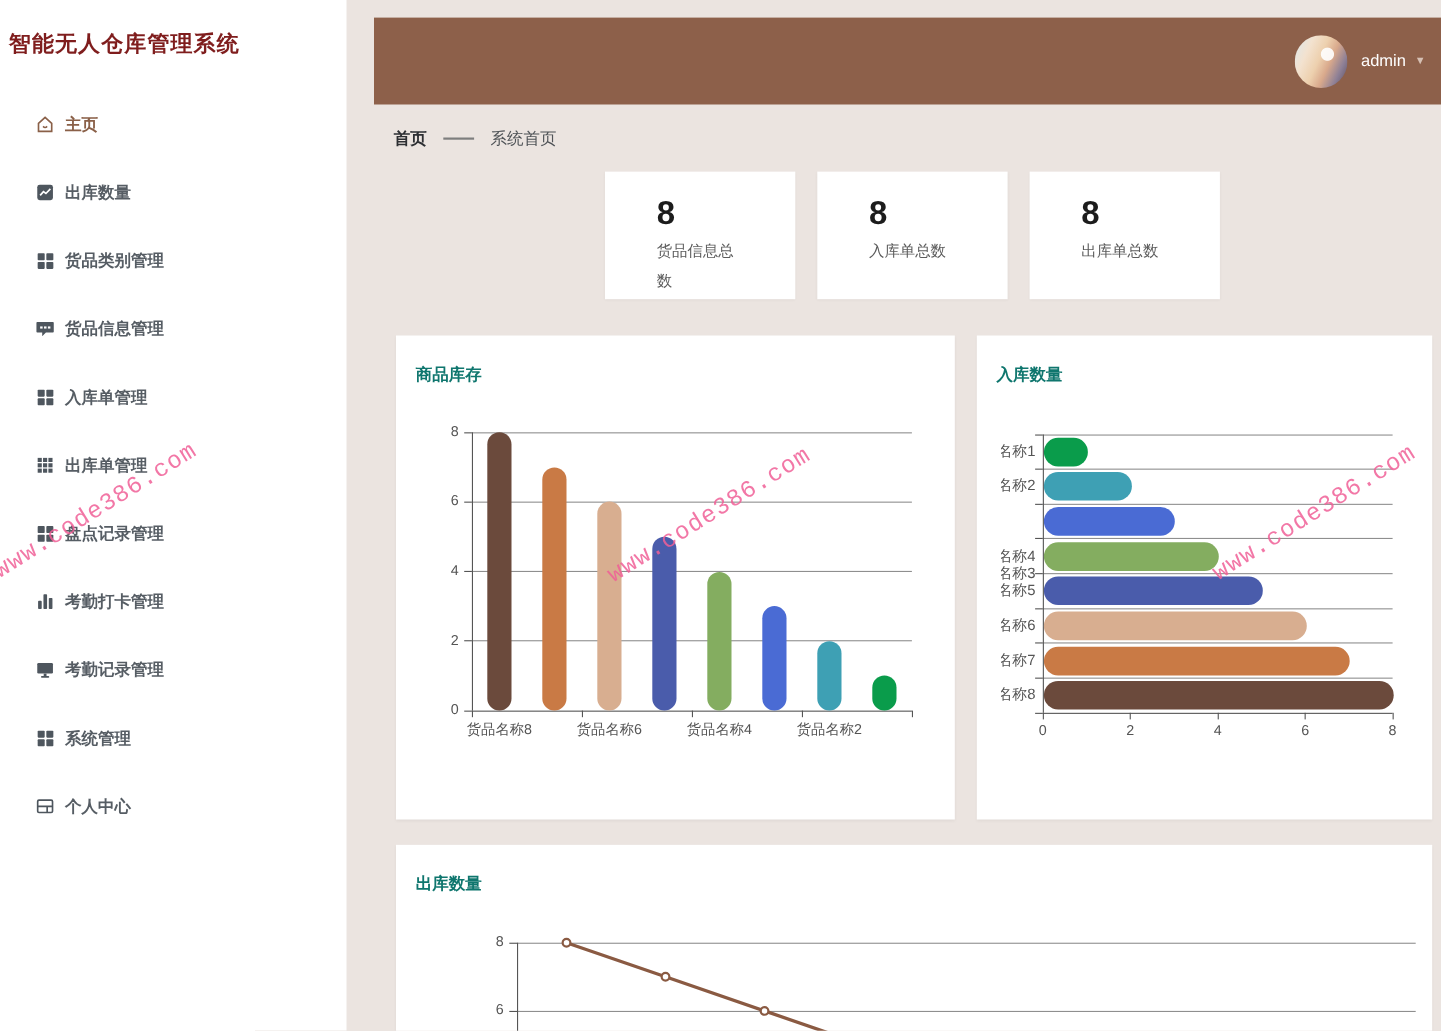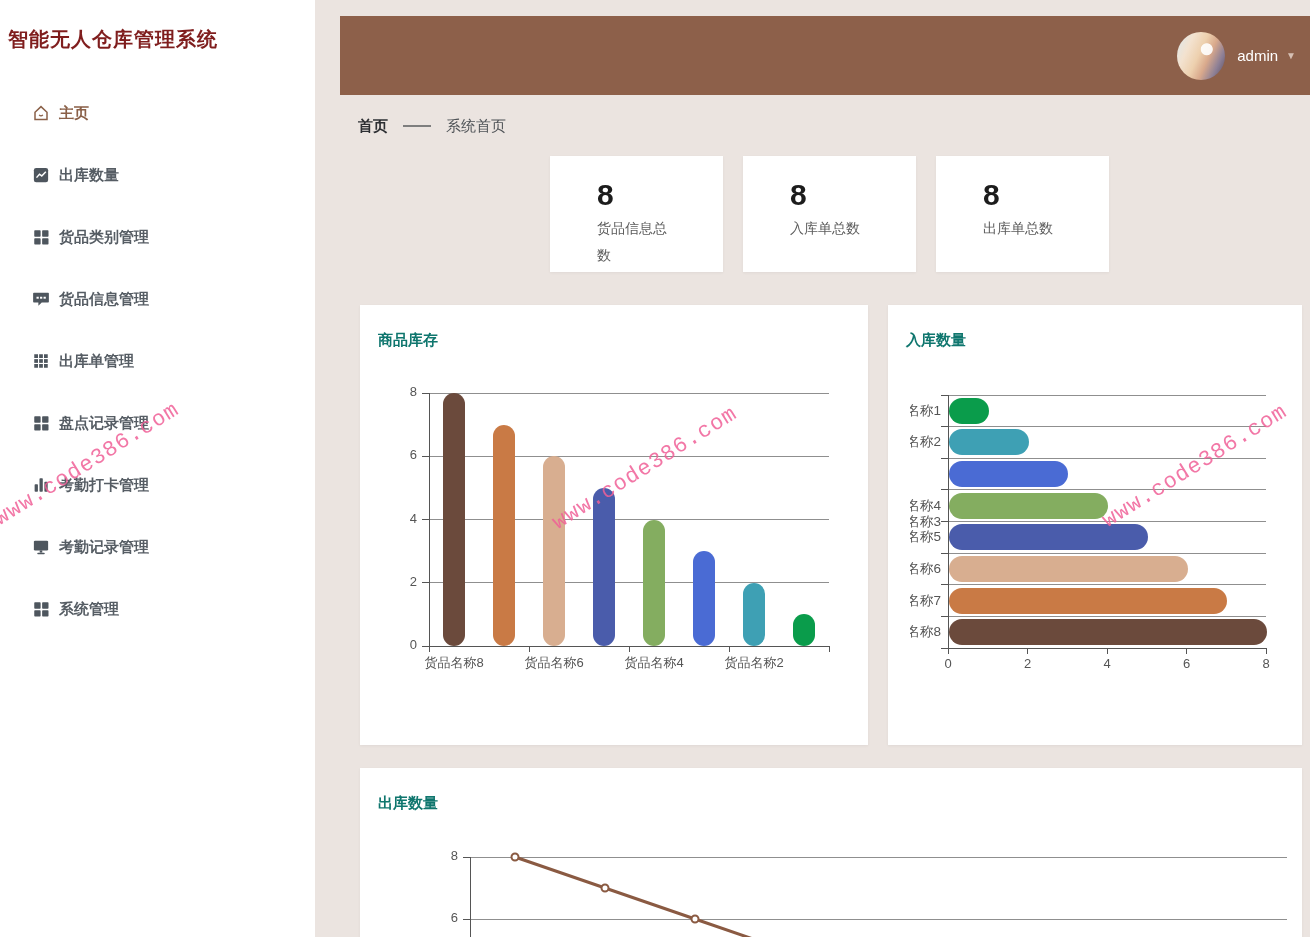--- a/index.html
+++ b/index.html
@@ -98,20 +98,31 @@
             <rect x="6" y="9" width="3" height="2.6" fill="#fff"></rect>
             <rect x="10.7" y="9" width="3" height="2.6" fill="#fff"></rect>
             <rect x="15.4" y="9" width="3" height="2.6" fill="#fff"></rect>
           </svg>
         </span>
         <span class="mlabel">货品信息管理</span>
       </div>
       <div class="menu-item">
         <span class="mi">
           <svg viewBox="0 0 24 24" fill="currentColor">
+            <rect x="3" y="3" width="8.5" height="8.5" rx="1"></rect>
+            <rect x="13.5" y="3" width="8.5" height="8.5" rx="1"></rect>
+            <rect x="3" y="13.5" width="8.5" height="8.5" rx="1"></rect>
+            <rect x="13.5" y="13.5" width="8.5" height="8.5" rx="1"></rect>
+          </svg>
+        </span>
+        <span class="mlabel">入库单管理</span>
+      </div>
+      <div class="menu-item">
+        <span class="mi">
+          <svg viewBox="0 0 24 24" fill="currentColor">
             <rect x="3" y="3" width="5" height="5"></rect>
             <rect x="9.5" y="3" width="5" height="5"></rect>
             <rect x="16" y="3" width="5" height="5"></rect>
             <rect x="3" y="9.5" width="5" height="5"></rect>
             <rect x="9.5" y="9.5" width="5" height="5"></rect>
             <rect x="16" y="9.5" width="5" height="5"></rect>
             <rect x="3" y="16" width="5" height="5"></rect>
             <rect x="9.5" y="16" width="5" height="5"></rect>
             <rect x="16" y="16" width="5" height="5"></rect>
           </svg>
@@ -152,20 +163,30 @@
       <div class="menu-item">
         <span class="mi">
           <svg viewBox="0 0 24 24" fill="currentColor">
             <rect x="3" y="3" width="8.5" height="8.5" rx="1"></rect>
             <rect x="13.5" y="3" width="8.5" height="8.5" rx="1"></rect>
             <rect x="3" y="13.5" width="8.5" height="8.5" rx="1"></rect>
             <rect x="13.5" y="13.5" width="8.5" height="8.5" rx="1"></rect>
           </svg>
         </span>
         <span class="mlabel">系统管理</span>
+      </div>
+      <div class="menu-item">
+        <span class="mi">
+          <svg viewBox="0 0 24 24" fill="none" stroke="currentColor" stroke-width="2">
+            <rect x="3" y="4.5" width="18" height="15" rx="1.6"></rect>
+            <line x1="3" y1="12" x2="21" y2="12"></line>
+            <line x1="14.5" y1="12" x2="14.5" y2="19.5"></line>
+          </svg>
+        </span>
+        <span class="mlabel">个人中心</span>
       </div>
     </nav>
 </aside>
 
 <header class="topbar">
   <div class="user-menu">
     <span class="avatar"></span>
     <span class="username">admin</span>
     <span class="caret">▼</span>
   </div>

